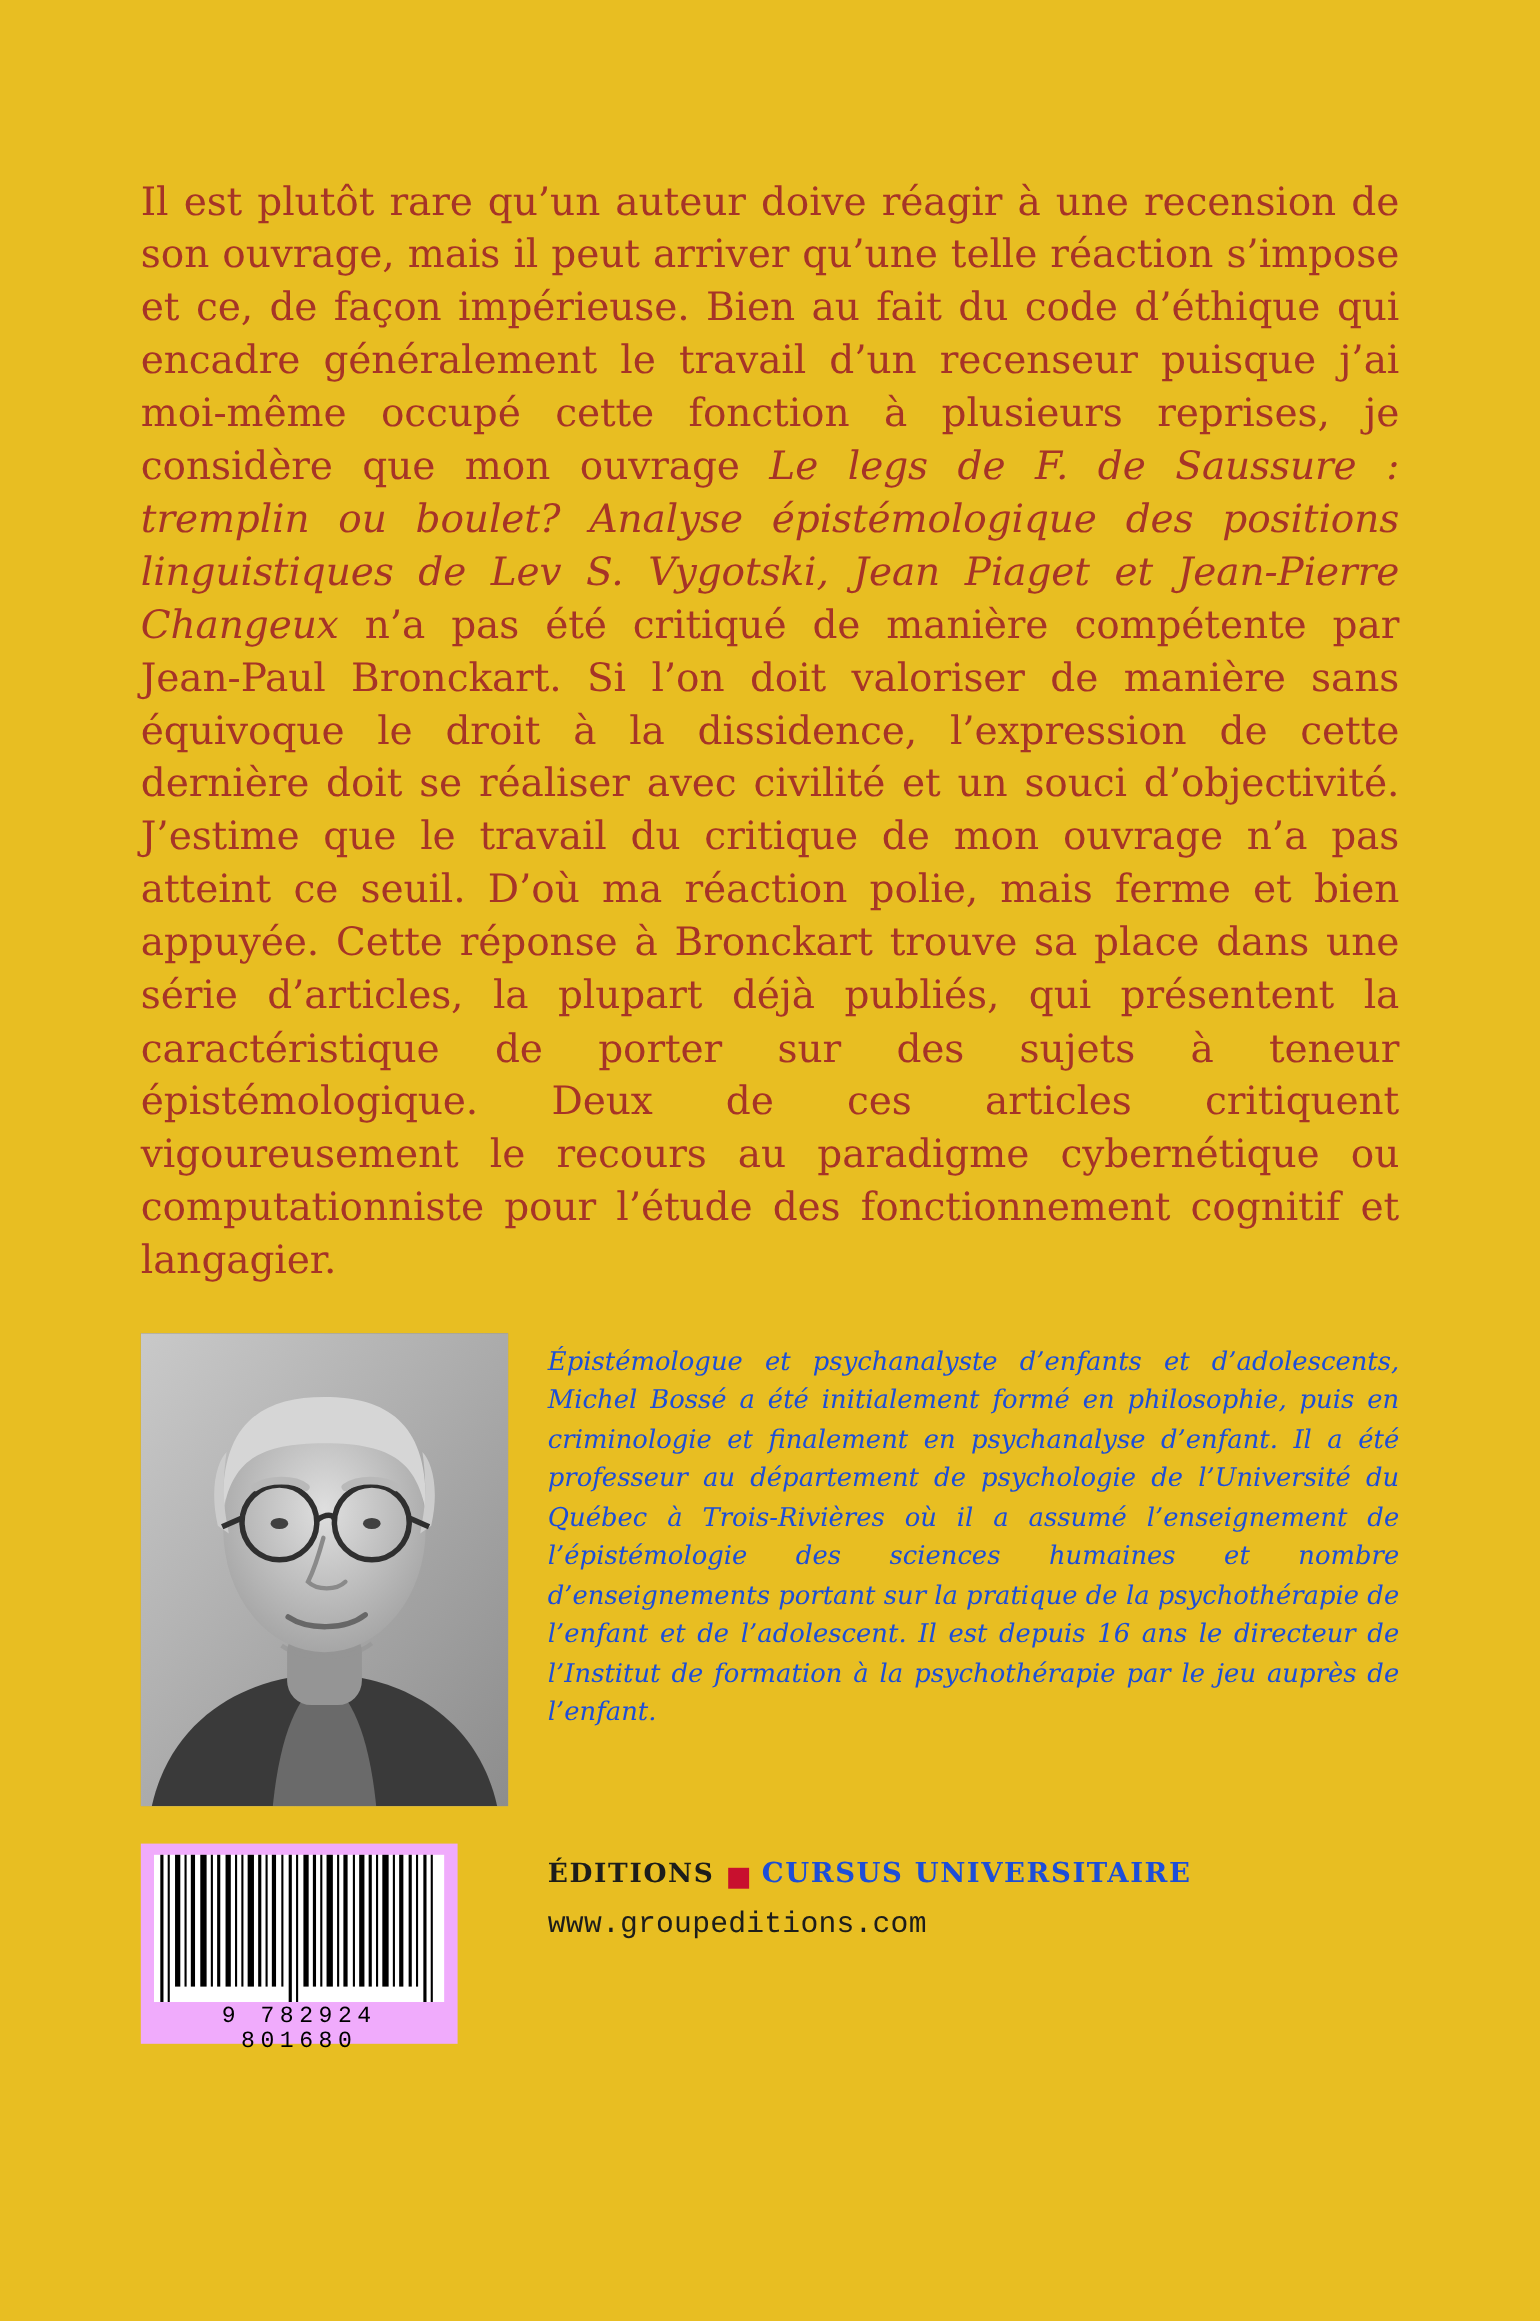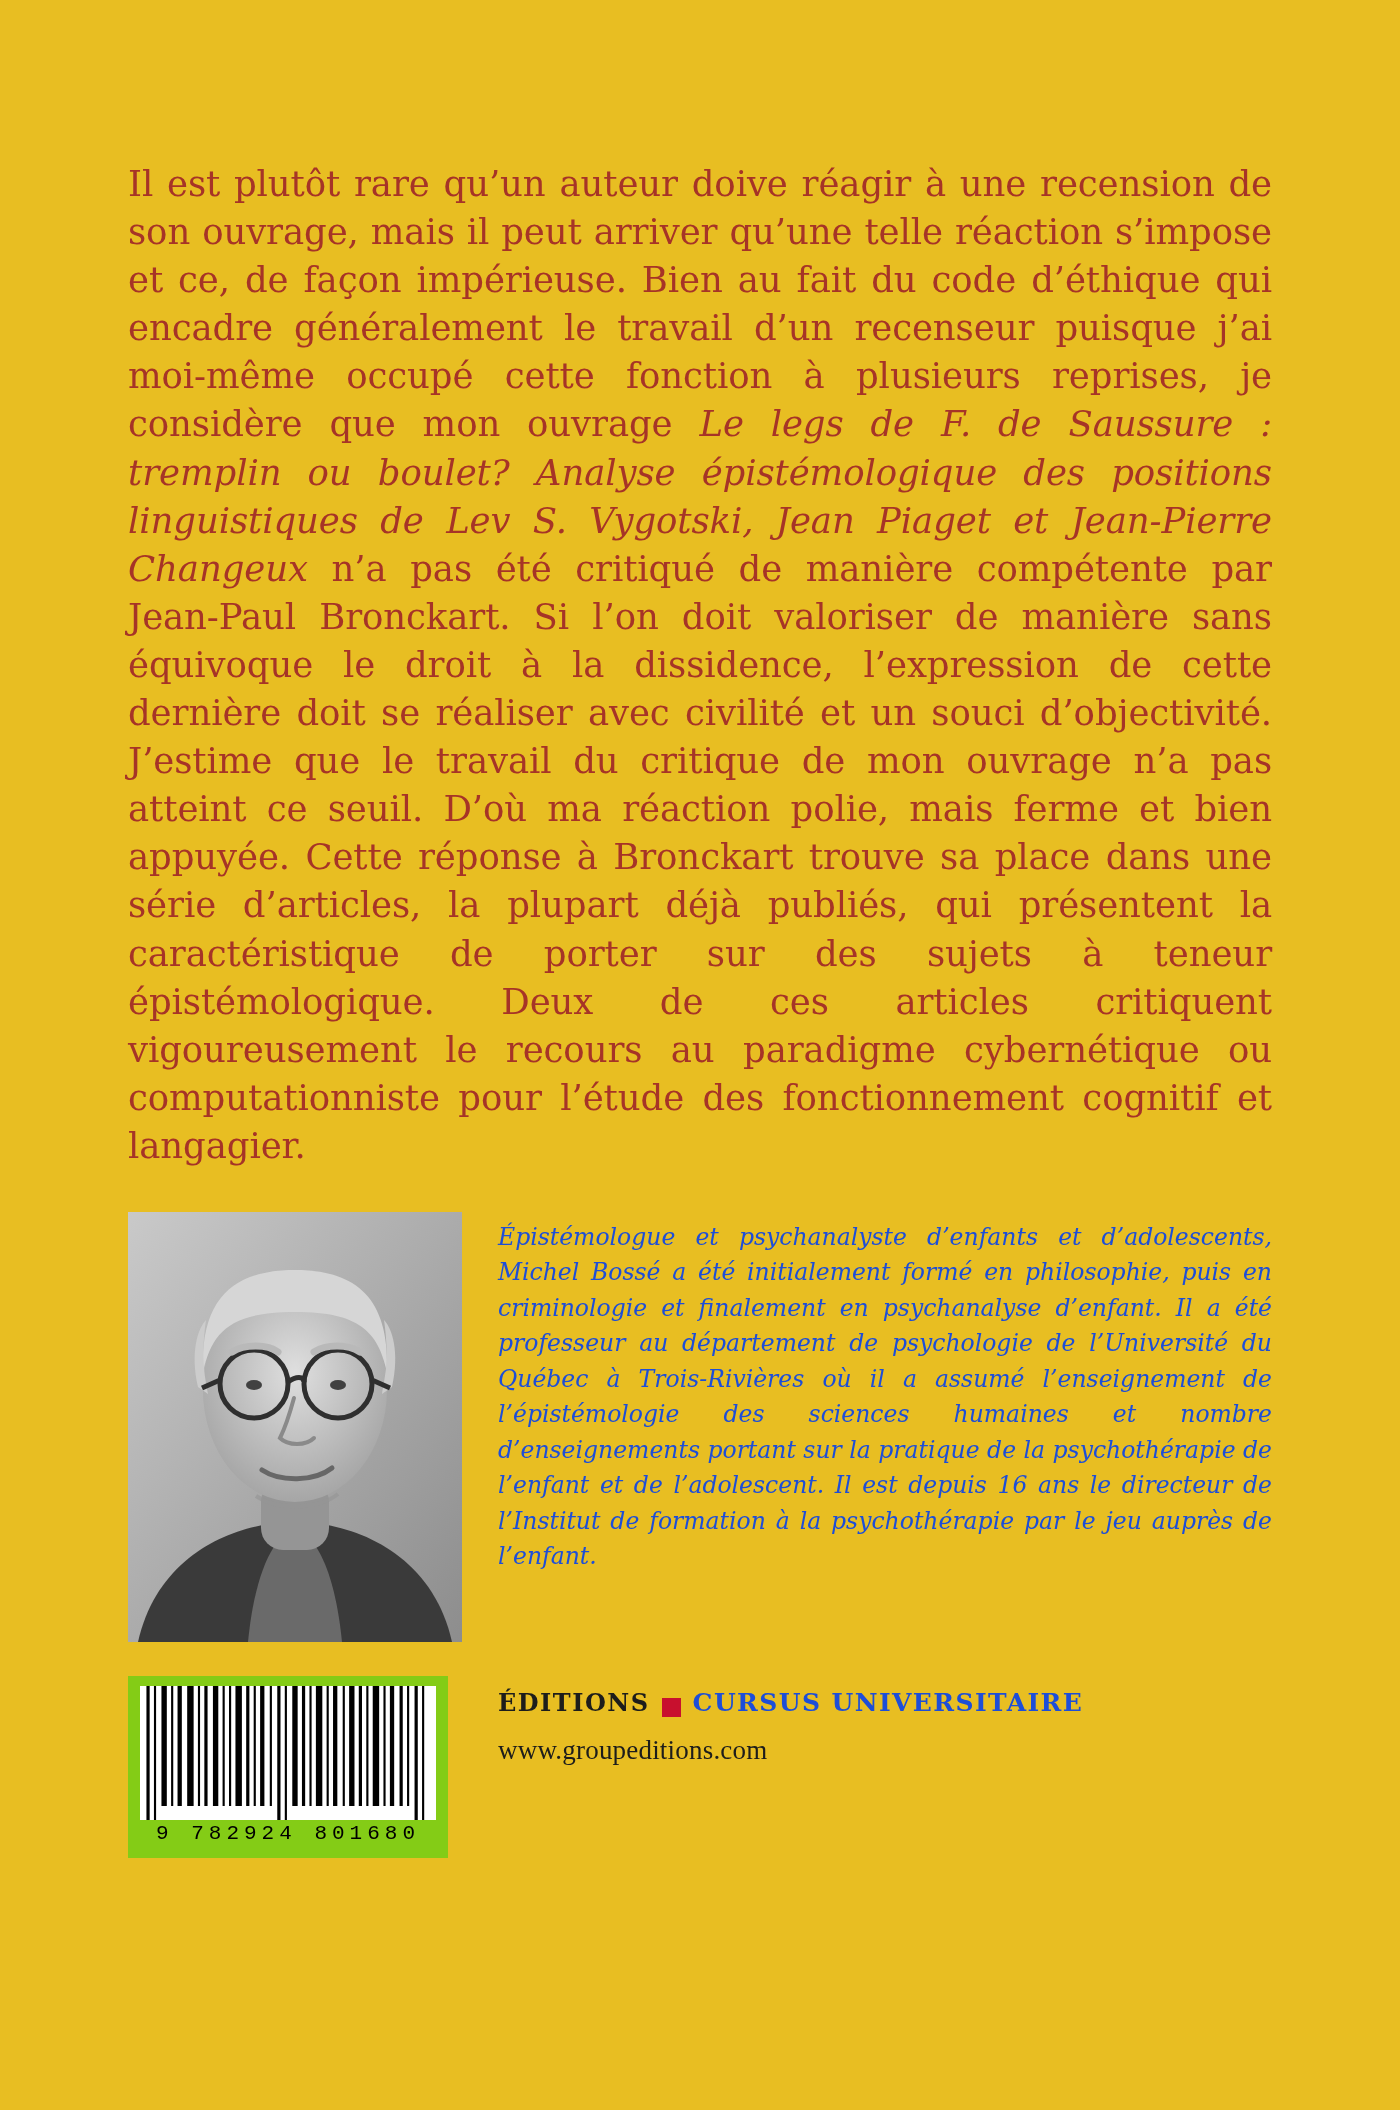--- a/index.html
+++ b/index.html
@@ -82,23 +82,23 @@
   
   .footer {
     display: flex;
     align-items: flex-start;
     margin-top: 34px;
   }
   .barcode-wrap {
     flex: 0 0 334px;
   }
   .barcode {
-    width: 320px;
+    width: 288px;
     height: 182px;
-    background: #84cc16;
+    background: #f0abfc;
     padding: 10px 12px 4px 12px;
     box-sizing: border-box;
   }
   .barcode svg { display: block; width: 100%; height: 134px; }
   .barcode-digits {
     font-family: "Liberation Mono", monospace;
     font-size: 21px;
     color: #000;
     text-align: center;
     letter-spacing: 5px;
@@ -134,21 +134,21 @@
     margin: 0 12px;
     display: inline-block;
   }
   .pub-name {
     font-size: 25px;
     font-weight: bold;
     letter-spacing: 1.4px;
     color: #1d4ed8;
   }
   .pub-web {
-    font-family: Liberation Serif, serif;
+    font-family: Liberation Mono, monospace;
     font-size: 27px;
     color: #1d1d1b;
     margin-top: 18px;
     letter-spacing: 0.2px;
   }
 </style>
 </head>
 <body>
 
 <div class="page">

